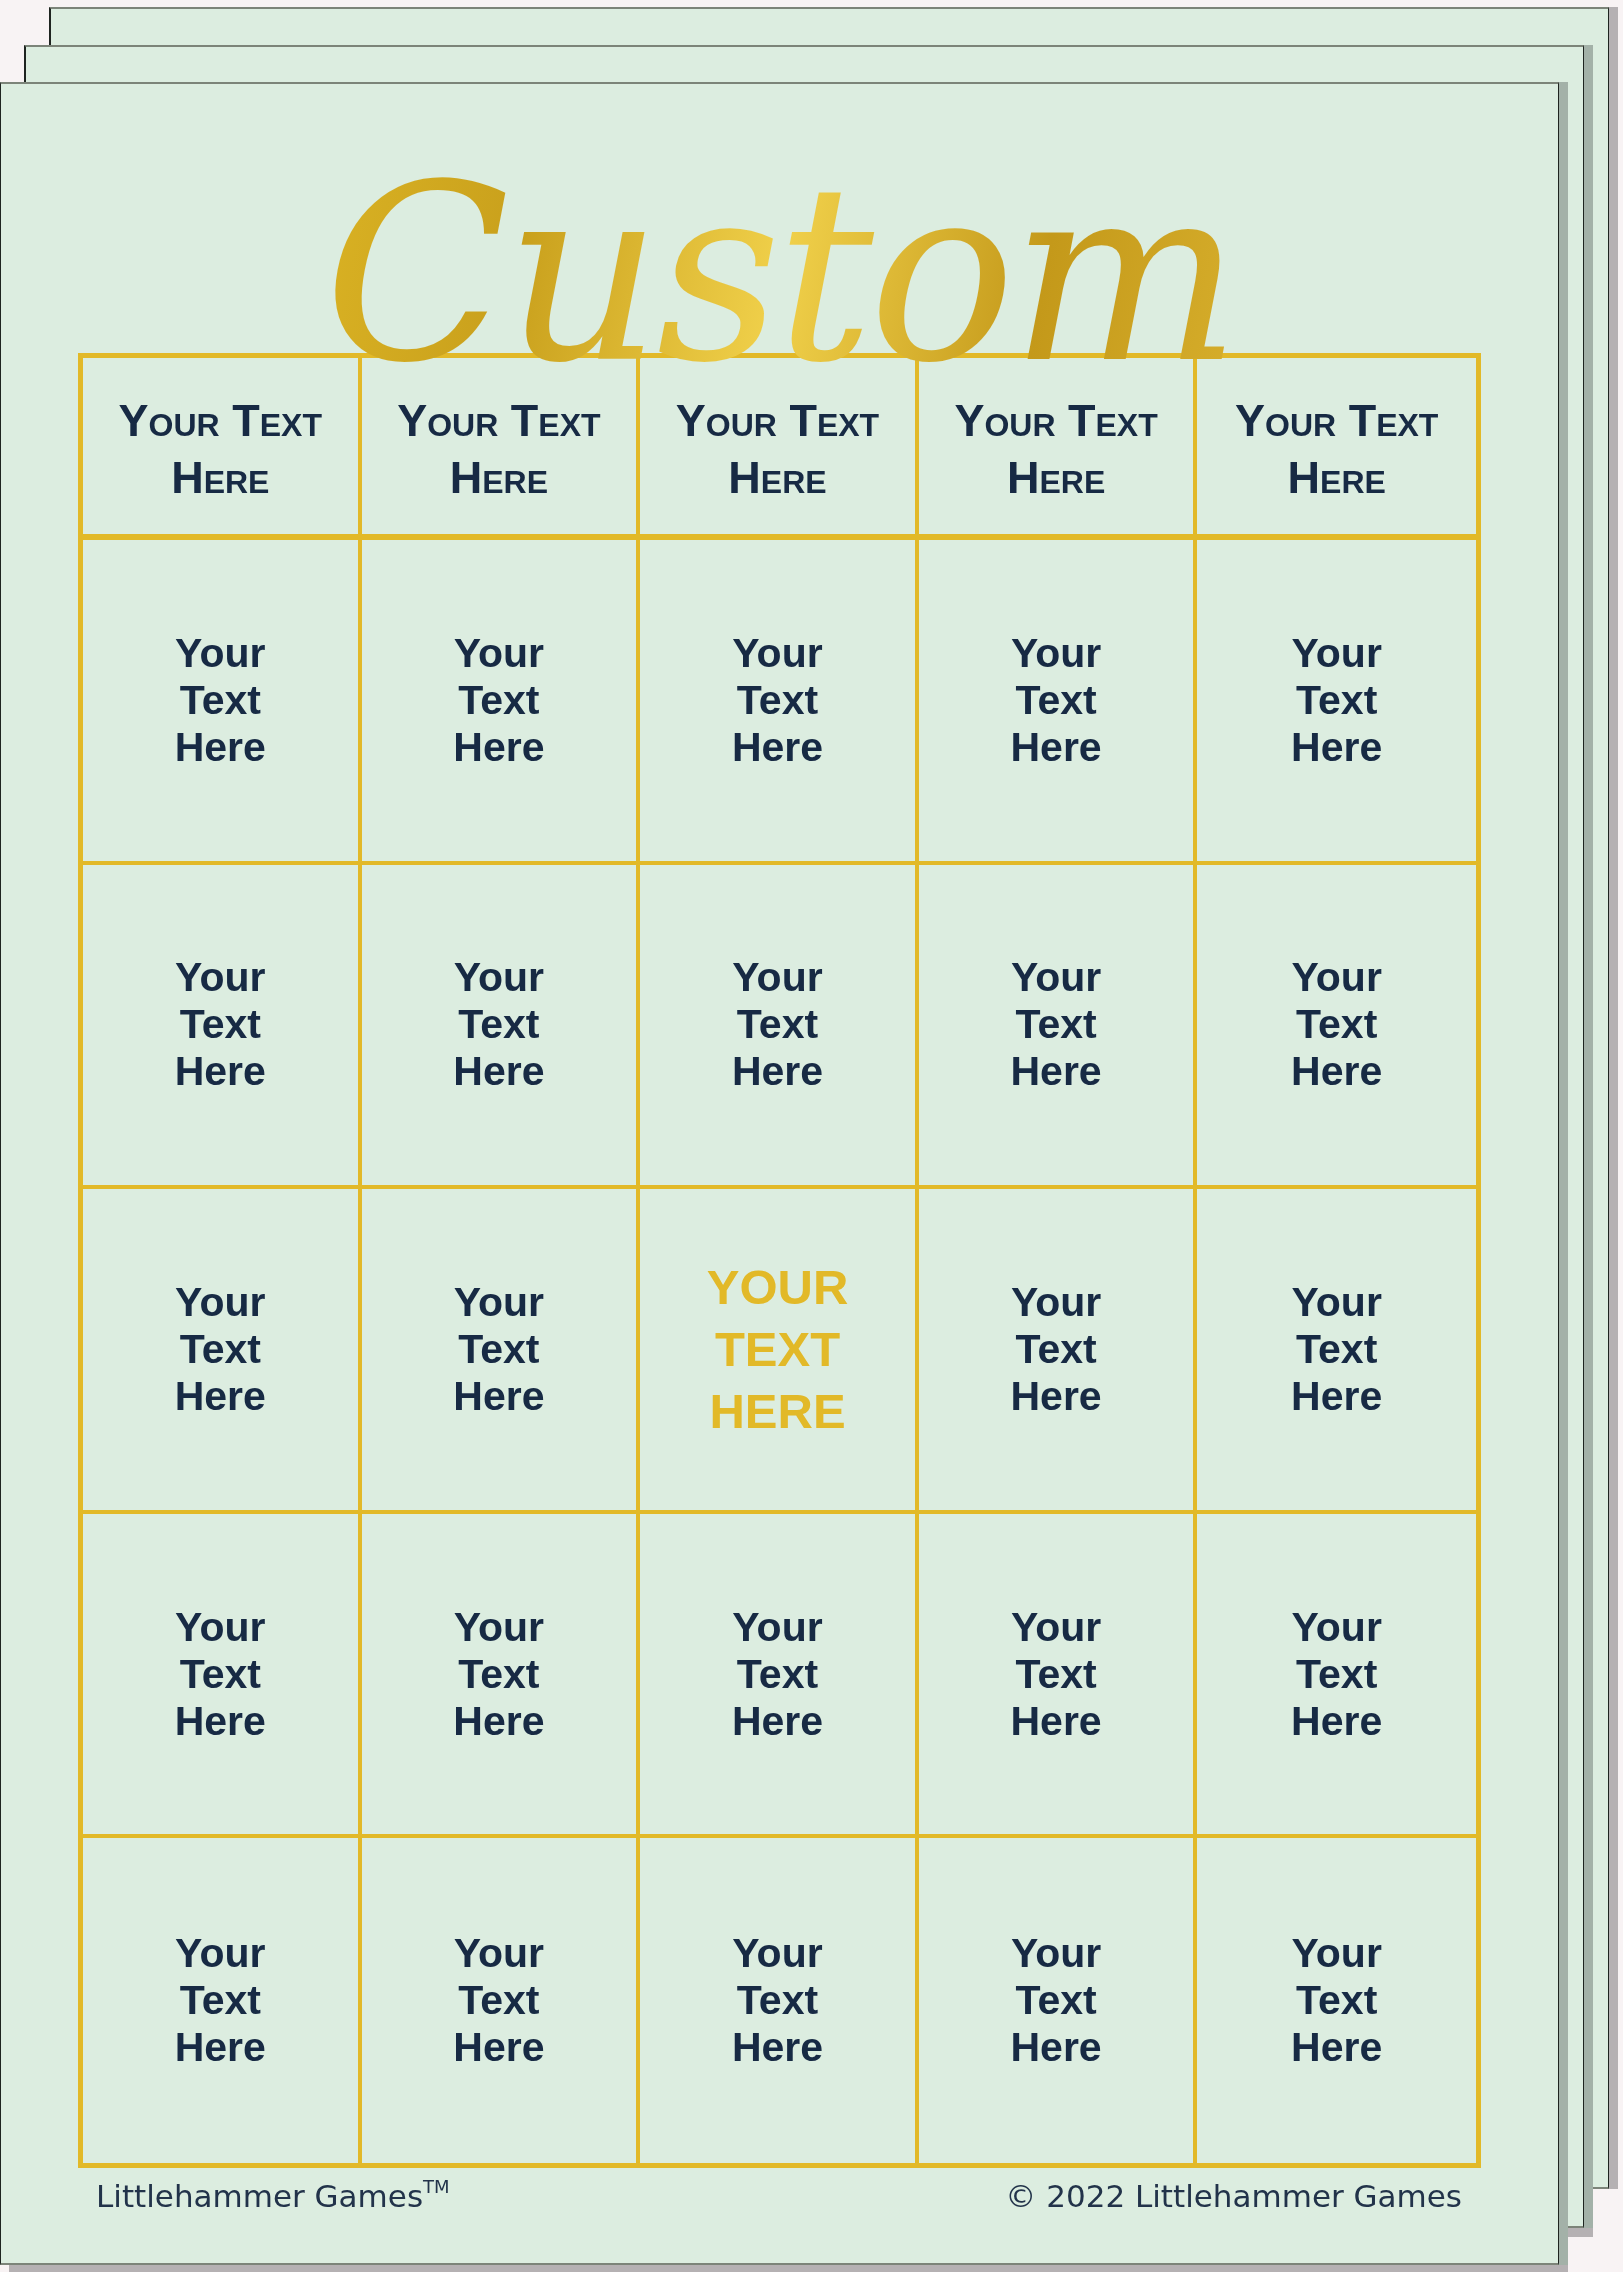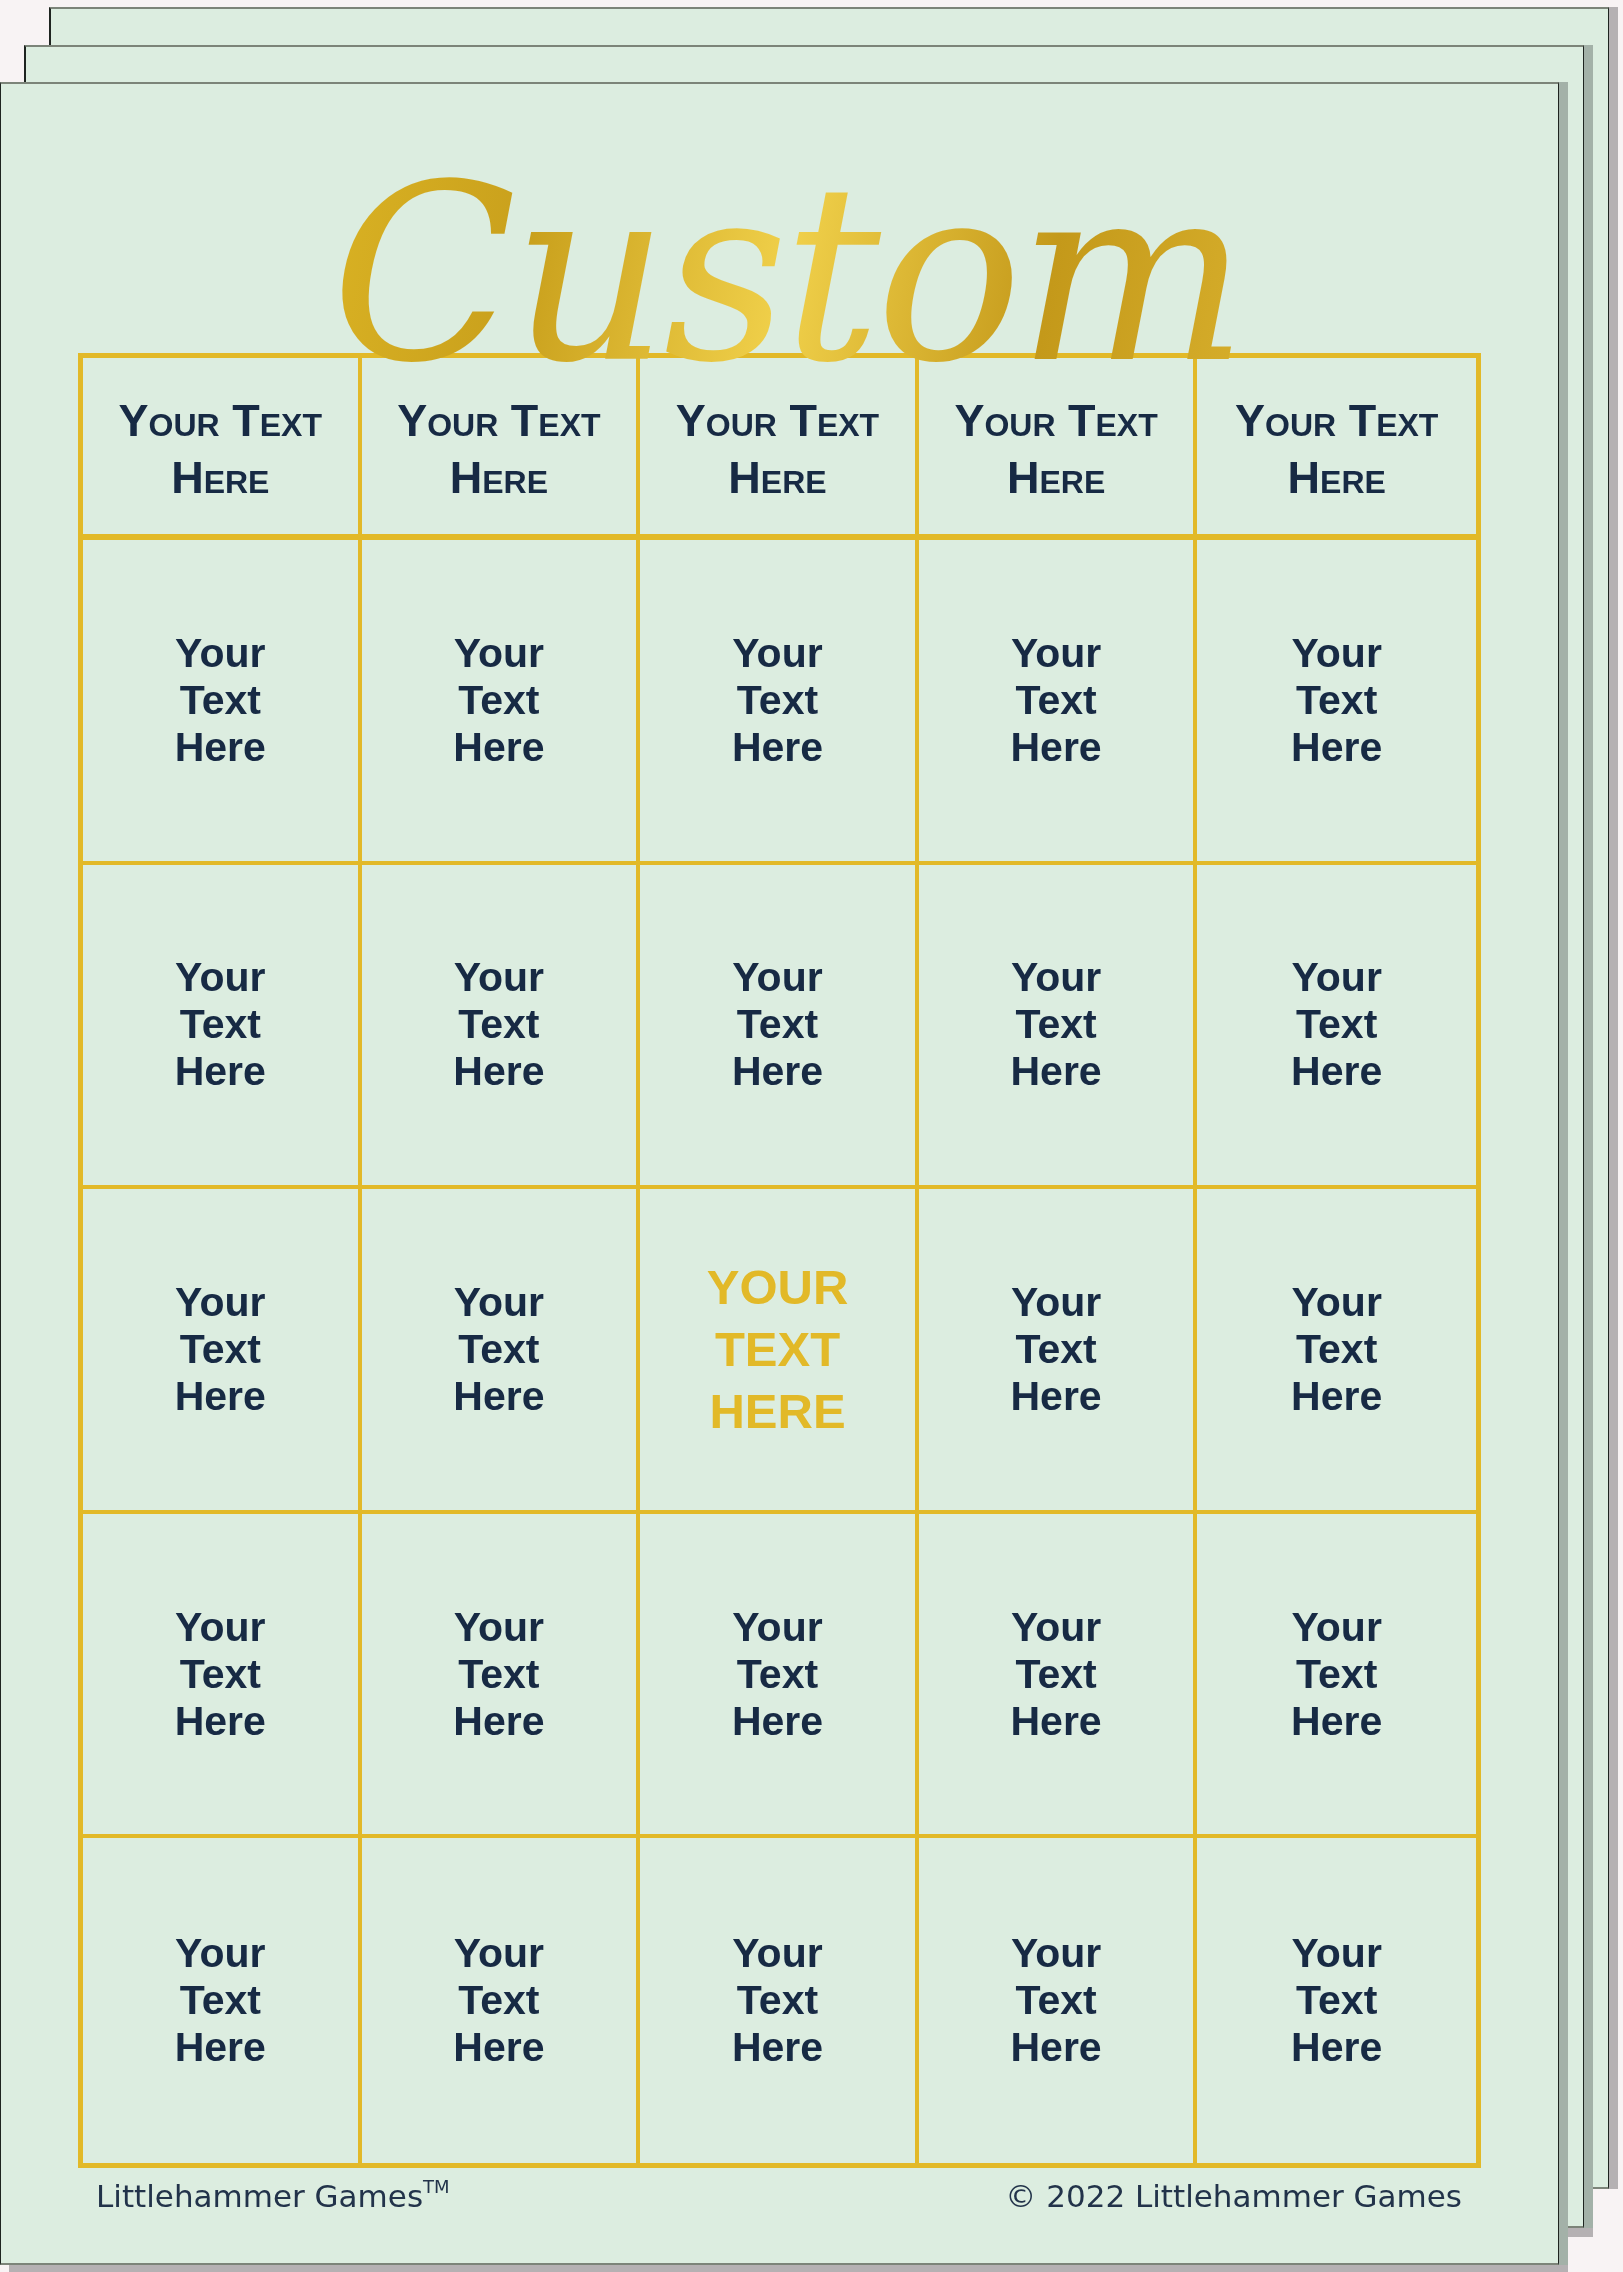--- a/index.html
+++ b/index.html
@@ -12,21 +12,21 @@
     position:absolute; background:#dcede0;
     border-top:2.4px solid #7c8479; border-left:2.4px solid #1e2420;
     border-right:1.6px solid #1e2420; border-bottom:2.4px solid #7c8479;
     box-sizing:border-box;
   }
   .sheet.back   { left:49px; top:7.3px;  width:1560px; height:2182px; box-shadow:9px 0 0 0 #b5b1b3; }
   .sheet.middle { left:24px; top:45px; width:1560px; height:2183px; box-shadow:9px 0 0 0 #a3b1a8, 9px 9px 0 0 #b5b1b3; }
   .sheet.front  { left:0px;  top:82px; width:1559px; height:2183px; box-shadow:9px 0 0 0 #a3b1a8, 9px 9px 0 0 #b5b1b3; border-left:1.6px solid #1e2420; }
 
   .title {
-    position:absolute; left:154px; top:104px; width:1266px; height:341px;
+    position:absolute; left:147px; top:104px; width:1266px; height:341px;
     text-align:center;
     font-family:"DejaVu Serif", serif; font-style:italic; font-weight:normal;
     font-size:243px; line-height:341px; letter-spacing:-4.9px;
     color:#d9b320;
     background:linear-gradient(100deg,#e8c22a 0%,#c9a01c 30%,#f0d04a 50%,#c4991a 70%,#e6c03a 100%);
     -webkit-background-clip:text; background-clip:text;
     -webkit-text-fill-color:transparent;
     z-index:3; pointer-events:none;
   }
 

